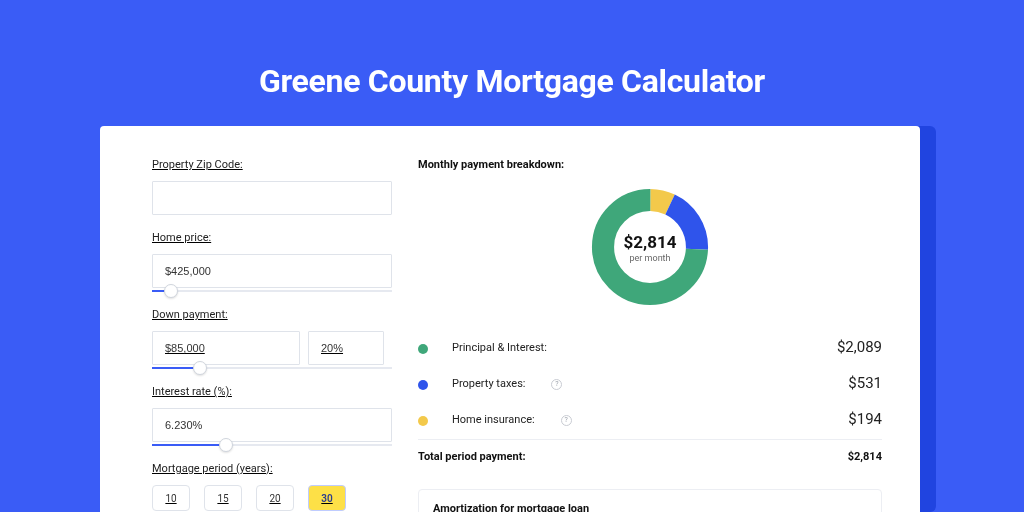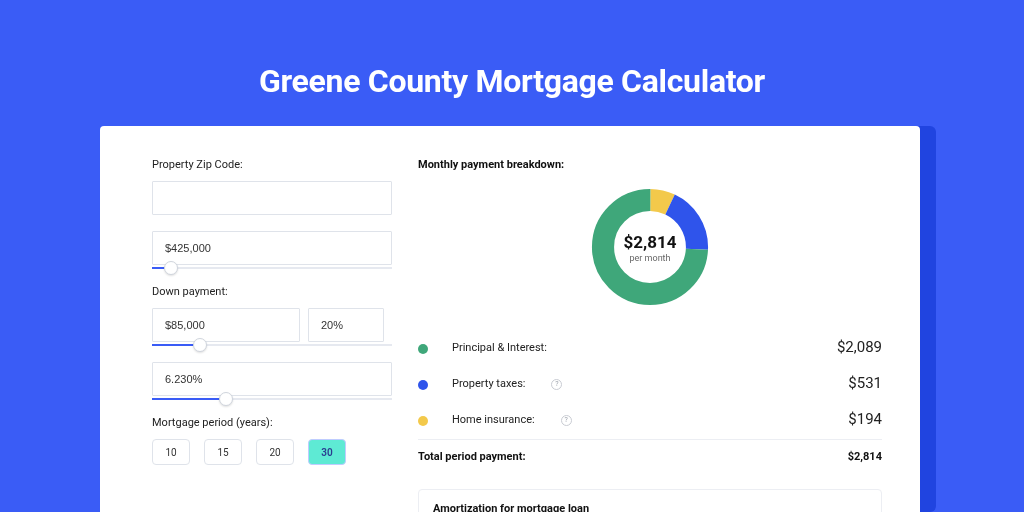--- a/index.html
+++ b/index.html
@@ -1,35 +1,35 @@
 <!DOCTYPE html>
 <html><head>
 <meta charset="utf-8">
 <style>
   * { box-sizing: border-box; margin: 0; padding: 0; }
   html, body { width: 1024px; height: 512px; overflow: hidden; font-family: -apple-system, BlinkMacSystemFont, "Segoe UI", Roboto, Helvetica, Arial, sans-serif; }
   .page { width: 1024px; height: 512px; background: #3a5cf6; position: relative; }
   .title { color: #fff; font-size: 32px; font-weight: 700; text-align: center; padding-top: 62px; letter-spacing: -0.3px; }
   .outer-card { position: absolute; left: 100px; top: 126px; width: 836px; height: 386px; background: #2044e0; border-radius: 6px; }
   .inner-card { position: absolute; left: 0; top: 0; width: 820px; height: 386px; background: #fff; border-radius: 4px 4px 0 0; padding: 16px 0 0 0; display: flex; }
-  .col-left { width: 302px; padding: 16px 0 0 52px; }
+  .col-left { width: 302px; padding: 16px 0 0 52px; text-decoration: underline; }
   .col-right { width: 480px; padding: 16px 0 0 16px; }
   .field-label { font-size: 11px; color: #222; margin-bottom: 10px; display: block; }
   .text-input { width: 240px; height: 34px; border: 1px solid #dfe3ea; border-radius: 1px; padding: 0 12px; font-size: 11px; color: #333; background: #fff; }
   .group { margin-bottom: 16px; }
   .slider-track { position: relative; width: 240px; height: 2px; background: #e6e9f0; margin-top: 2px; }
   .slider-fill { position: absolute; left: 0; top: 0; height: 2px; background: #3a5cf6; }
   .slider-thumb { position: absolute; top: -6px; width: 14px; height: 14px; background: #fff; border: 1px solid #d0d5dd; border-radius: 50%; box-shadow: 0 1px 2px rgba(0,0,0,0.12); transform: translateX(-50%); }
   .dp-row { display: flex; gap: 8px; }
   .dp-input1 { width: 148px; }
   .dp-input2 { width: 76px; }
   .dp-slider { width: 240px; }
   .period-row { display: flex; gap: 14px; }
   .period-btn { width: 38px; height: 26px; border: 1px solid #dfe3ea; border-radius: 4px; background: #fff; font-size: 10px; color: #333; display: flex; align-items: center; justify-content: center; }
-  .period-btn.sel { background: #5eead4; border-color: #bfccff; color: #2a3b8f; font-weight: 600; }
+  .period-btn.sel { background: #fde047; border-color: #bfccff; color: #2a3b8f; font-weight: 600; }
 
   .right-h { font-size: 11px; font-weight: 700; color: #111; margin-bottom: 14px; }
   .donut-wrap { display: flex; justify-content: center; margin: 6px 0 20px 0; }
   .donut { width: 124px; height: 124px; position: relative; }
   .donut-center { position: absolute; left: 50%; top: 50%; transform: translate(-50%,-50%); text-align: center; }
   .donut-amt { font-size: 17px; font-weight: 700; color: #111; }
   .donut-sub { font-size: 9px; color: #666; margin-top: 1px; }
   .legend-row { display: flex; align-items: center; justify-content: space-between; padding: 9px 0; font-size: 11px; color: #222; }
   .legend-left { display: flex; align-items: flex-end; gap: 24px; }
   .dot { width: 10px; height: 10px; border-radius: 50%; }
@@ -54,40 +54,42 @@
     <div class="inner-card">
 
       <div class="col-left">
 
         <div class="group">
           <label class="field-label">Property Zip Code:</label>
           <input class="text-input" value="" style="">
         </div>
 
         <div class="group">
+          <label class="field-label">Home price:</label>
           <input class="text-input" value="$425,000" style="">
           <div class="slider-track">
             <div class="slider-fill" style="width:8%"></div>
             <div class="slider-thumb" style="left:8%"></div>
           </div>
         </div>
 
         <div class="group">
           <label class="field-label">Down payment:</label>
           <div class="dp-row">
             <input class="text-input dp-input1" value="$85,000" style="">
             <input class="text-input dp-input2" value="20%" style="">
           </div>
           <div class="slider-track dp-slider">
             <div class="slider-fill" style="width:20%"></div>
             <div class="slider-thumb" style="left:20%"></div>
           </div>
         </div>
 
         <div class="group">
+          <label class="field-label">Interest rate (%):</label>
           <input class="text-input" value="6.230%" style="">
           <div class="slider-track">
             <div class="slider-fill" style="width:31%"></div>
             <div class="slider-thumb" style="left:31%"></div>
           </div>
         </div>
 
         <div class="group">
           <label class="field-label">Mortgage period (years):</label>
           <div class="period-row">

